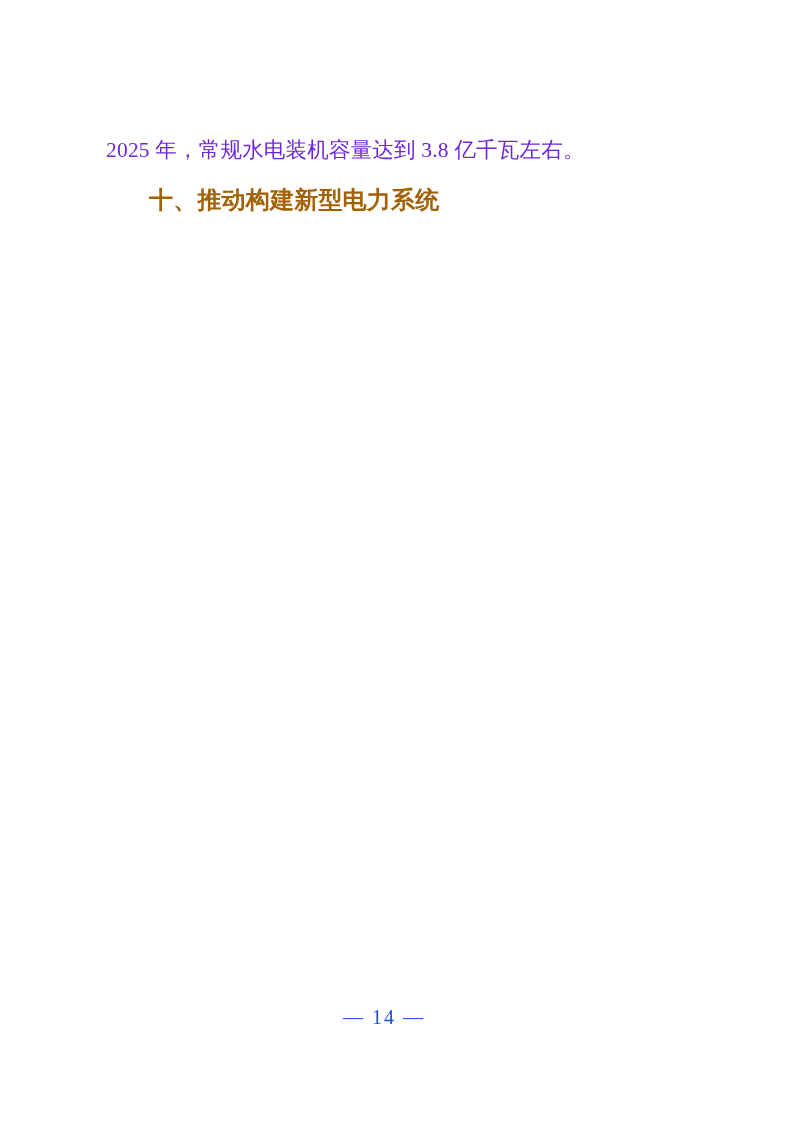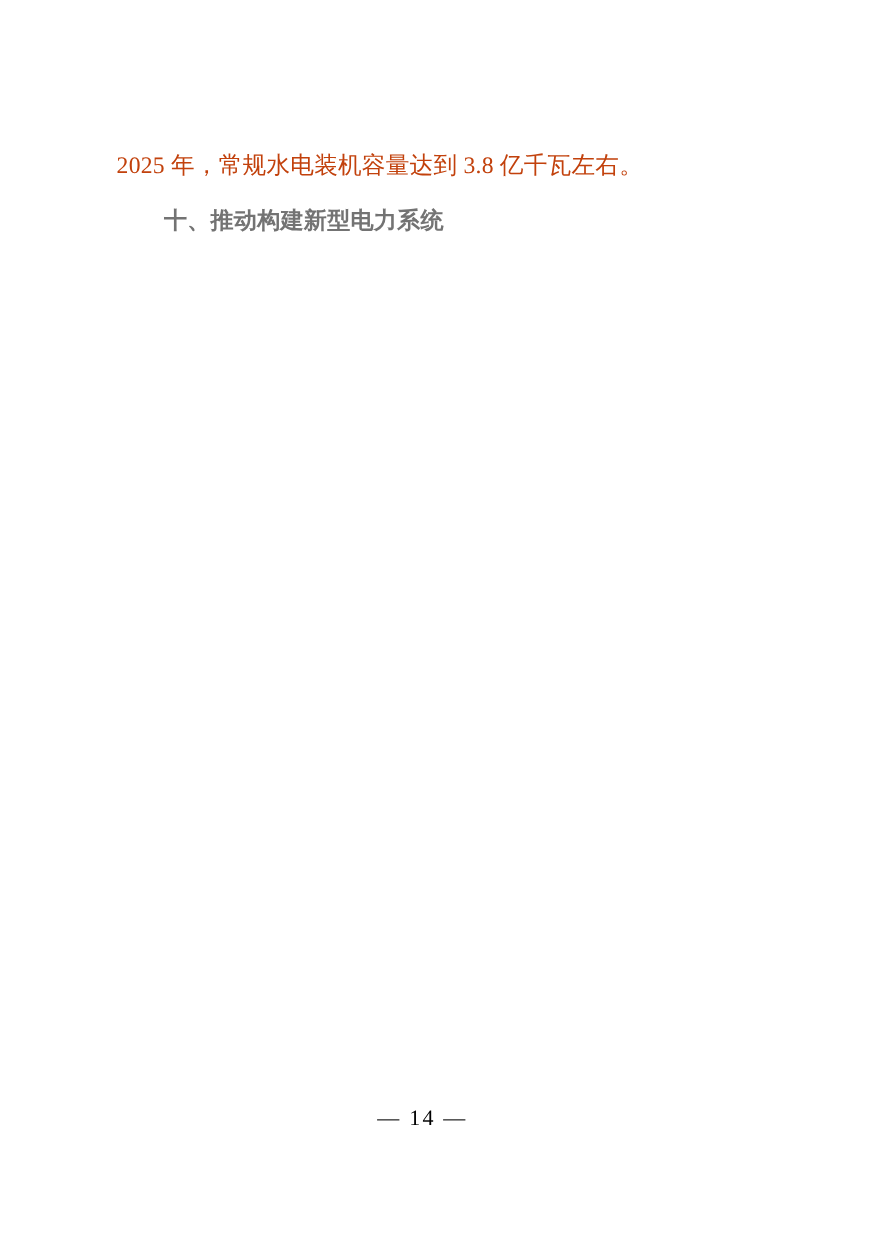--- a/index.html
+++ b/index.html
@@ -21,49 +21,49 @@
   .content {
     position: absolute;
     left: 106px;
     top: 130px;
     width: 592px;
   }
   .para {
     margin: 0 0 2px 0;
     font-size: 21.5px;
     line-height: 40px;
-    color: #c2410c;
+    color: #6d28d9;
     text-align: justify;
     text-justify: inter-ideograph;
     letter-spacing: 0.2px;
     font-family: "Liberation Serif", "DejaVu Serif", serif;
   }
   .para.indent {
     text-indent: 43px;
   }
   .para .lead {
     font-weight: bold;
   }
   .section-heading {
     margin: 10px 0 12px 0;
-    font-size: 21px;
+    font-size: 24px;
     line-height: 40px;
     font-weight: bold;
-    color: #737373;
+    color: #a16207;
     text-indent: 43px;
     letter-spacing: 0.2px;
   }
   .footer {
     position: absolute;
     left: 0;
     top: 1006px;
     width: 768px;
     text-align: center;
     font-size: 20px;
-    color: #000000;
+    color: #1d4ed8;
     letter-spacing: 2px;
     font-family: "Liberation Serif", "DejaVu Serif", serif;
   }
 </style>
 </head>
 <body>
 
 <div class="page">
   <div class="content">
 

